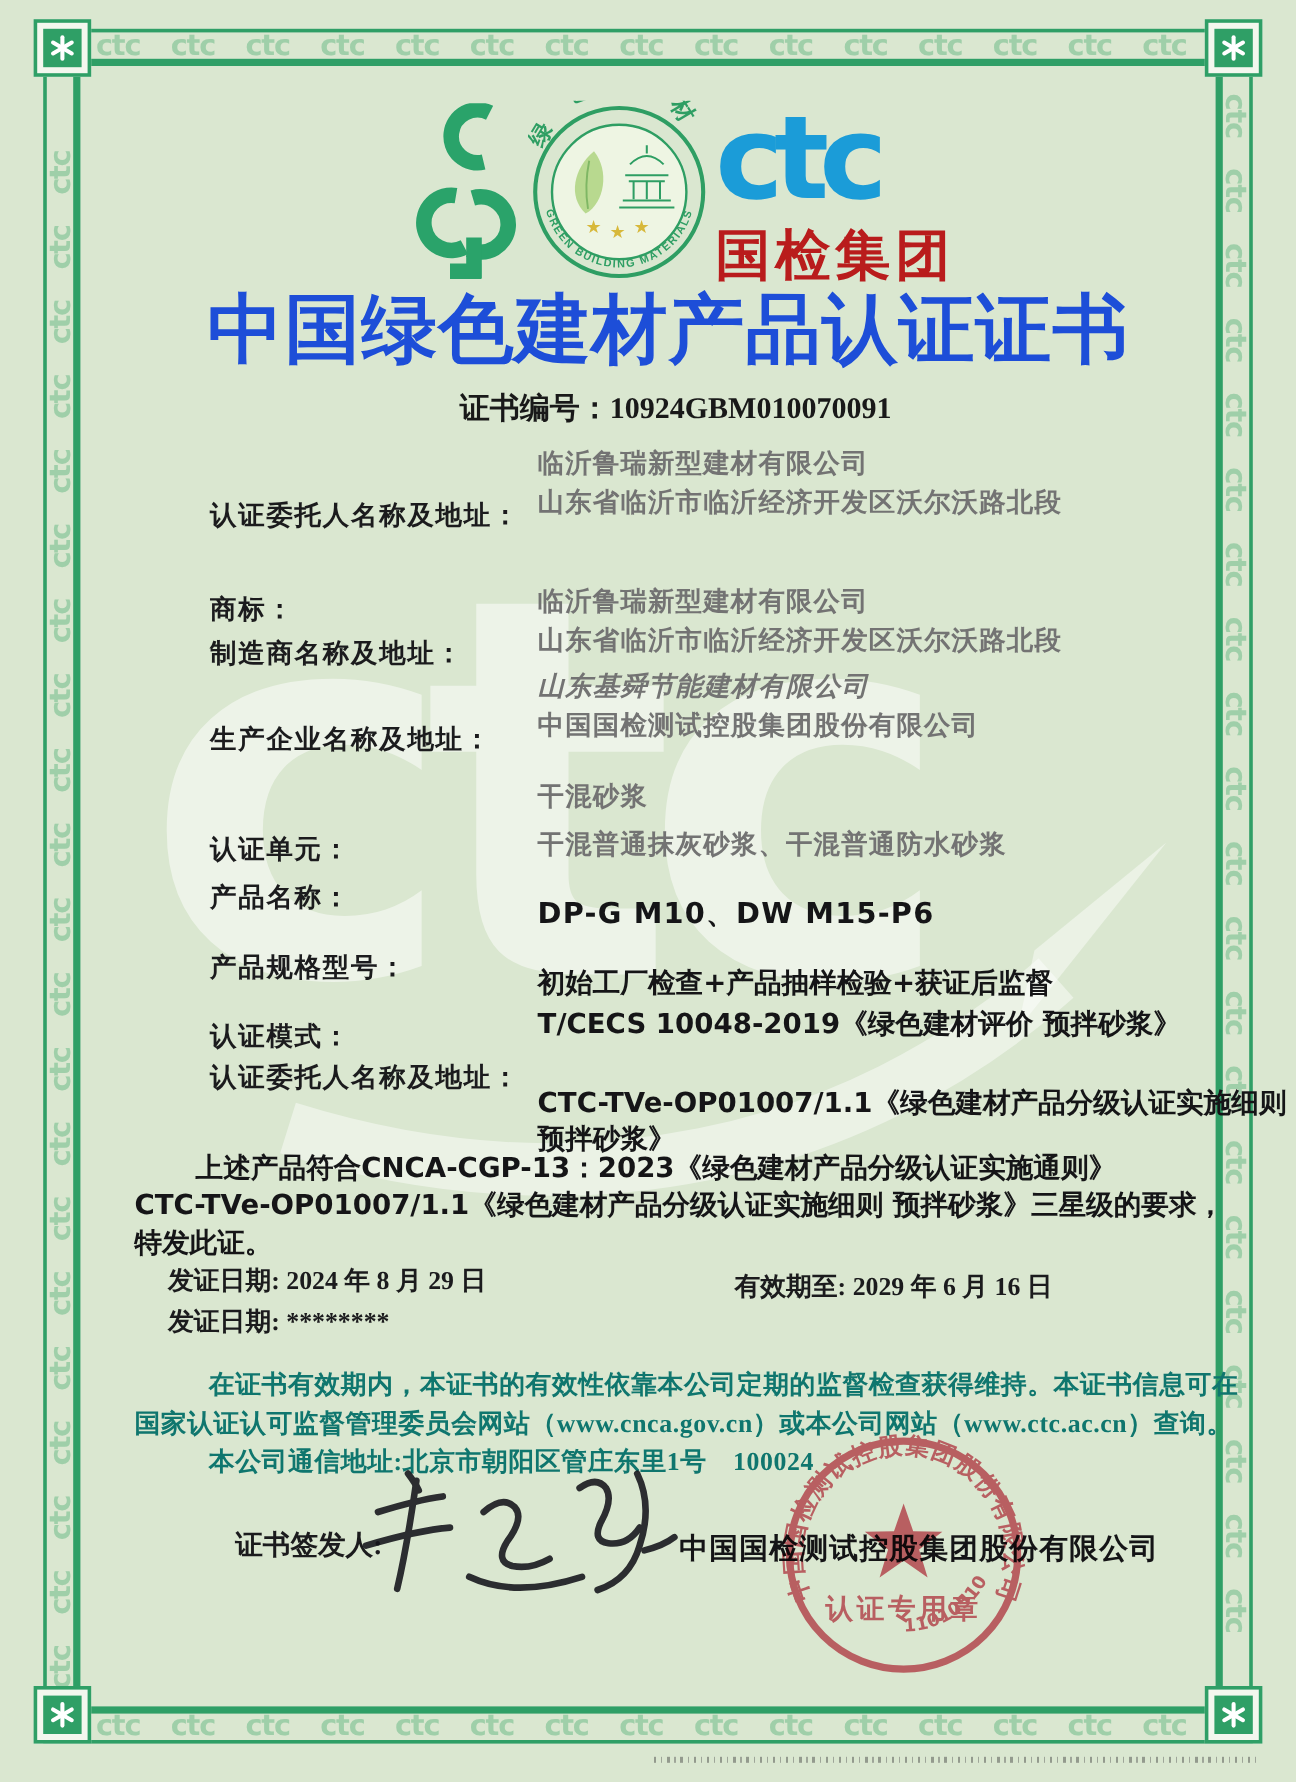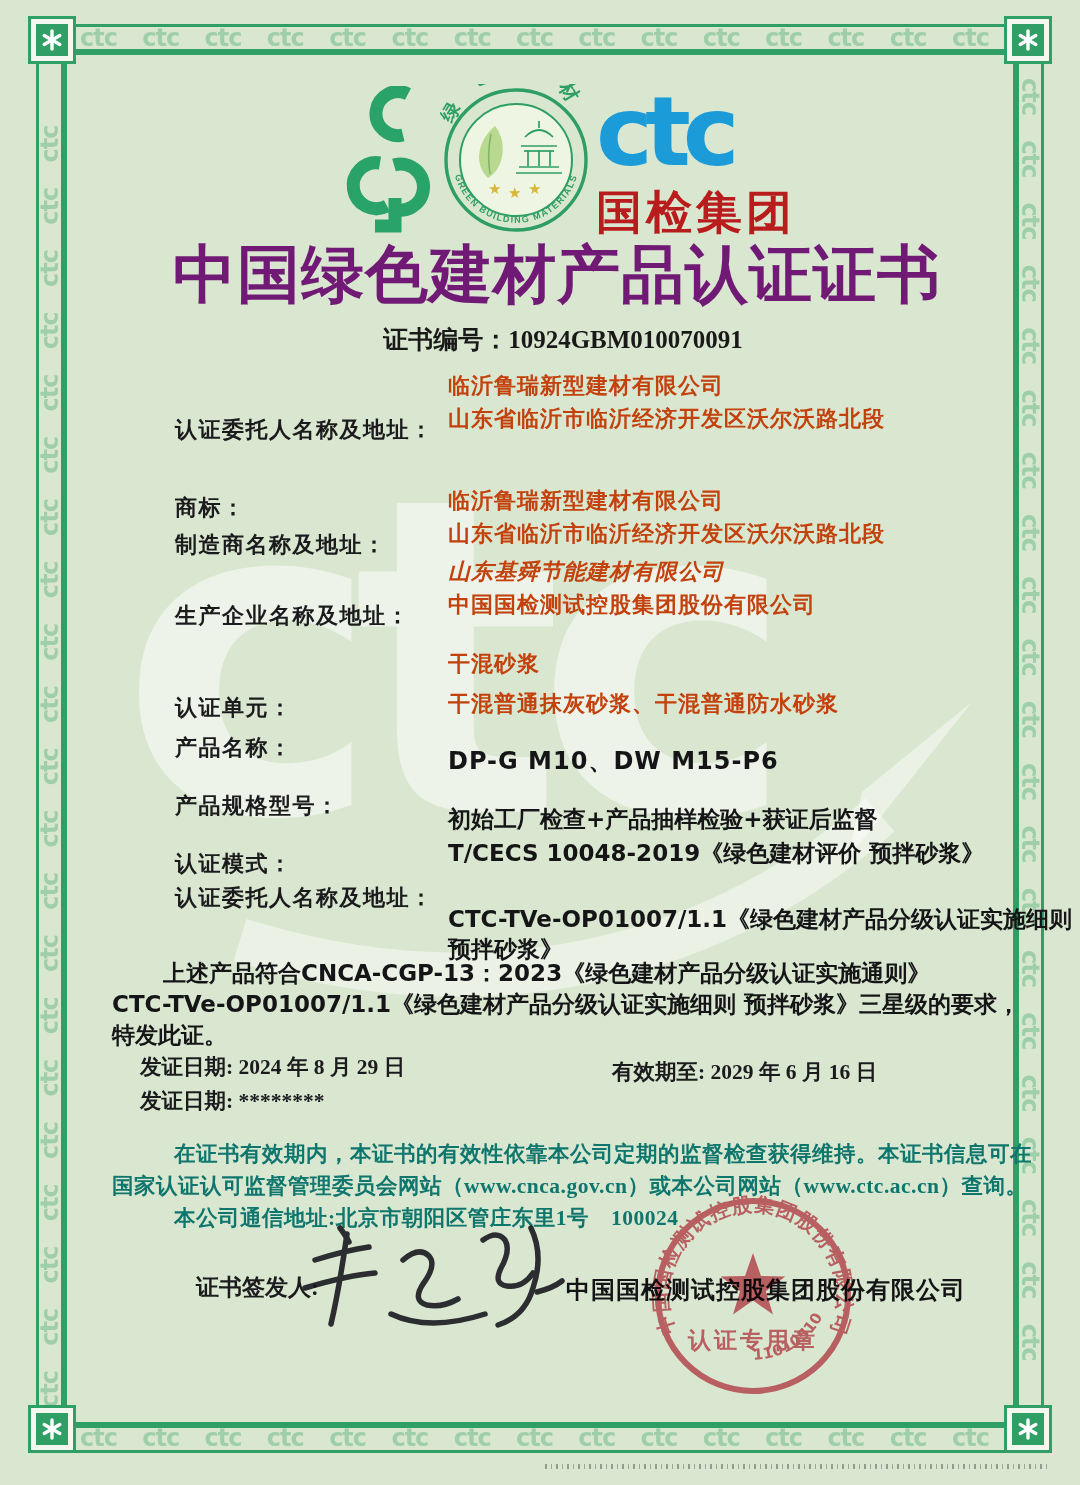--- a/index.html
+++ b/index.html
@@ -33,26 +33,26 @@
   .watermark{
     left:120px;top:440px;z-index:1;
     font:700 440px "DejaVu Sans",sans-serif;letter-spacing:-28px;
     color:rgba(255,255,255,0.50);line-height:1;
   }
   
   .ctc-wordmark{font:700 96px "DejaVu Sans",sans-serif;letter-spacing:-8px;color:#1b9cd8;line-height:1;}
   .ctc-group{font:700 46px "DejaVu Sans",sans-serif;letter-spacing:4px;color:#b91c1c;}
   .title{
     left:0;right:0;top:232px;text-align:center;
-    font:800 63px "Liberation Serif","DejaVu Serif",serif;color:#701a75;letter-spacing:1px;padding-left:34px;
+    font:800 63px "Liberation Serif","DejaVu Serif",serif;color:#1d4ed8;letter-spacing:1px;padding-left:34px;
   }
   .certno{left:0;right:0;top:323px;text-align:center;font:700 25px "Liberation Serif",serif;color:#191919;padding-left:46px;}
   
   .lbl{font:700 22px "Liberation Serif",serif;color:#1b1b1d;letter-spacing:1.5px;white-space:nowrap;margin-top:44px;}
-  .val{font:700 22px "Liberation Serif",serif;color:#c2410c;letter-spacing:1px;white-space:nowrap;}
+  .val{font:700 22px "Liberation Serif",serif;color:#737373;letter-spacing:1px;white-space:nowrap;}
   .val-sans{font:700 23px "DejaVu Sans","Liberation Sans",sans-serif;color:#151517;letter-spacing:0;white-space:nowrap;}
   .spec{font:700 24px "DejaVu Sans",sans-serif;color:#151517;letter-spacing:1px;}
   .stmt{font:700 23px "DejaVu Sans","Liberation Sans",sans-serif;color:#151517;white-space:nowrap;}
   .dateln{font:700 21.5px "Liberation Serif",serif;color:#1b1b1d;white-space:nowrap;}
   .notice{font:600 21.5px "Liberation Serif",serif;color:#0f766e;white-space:nowrap;letter-spacing:0.5px;}
   .signer-lbl{font:700 23px "Liberation Serif",serif;color:#1b1b1d;}
   .company{font:700 24px "Liberation Serif",serif;color:#141416;letter-spacing:1px;white-space:nowrap;}
   .z2{z-index:2;}
   .z3{z-index:3;}
   

